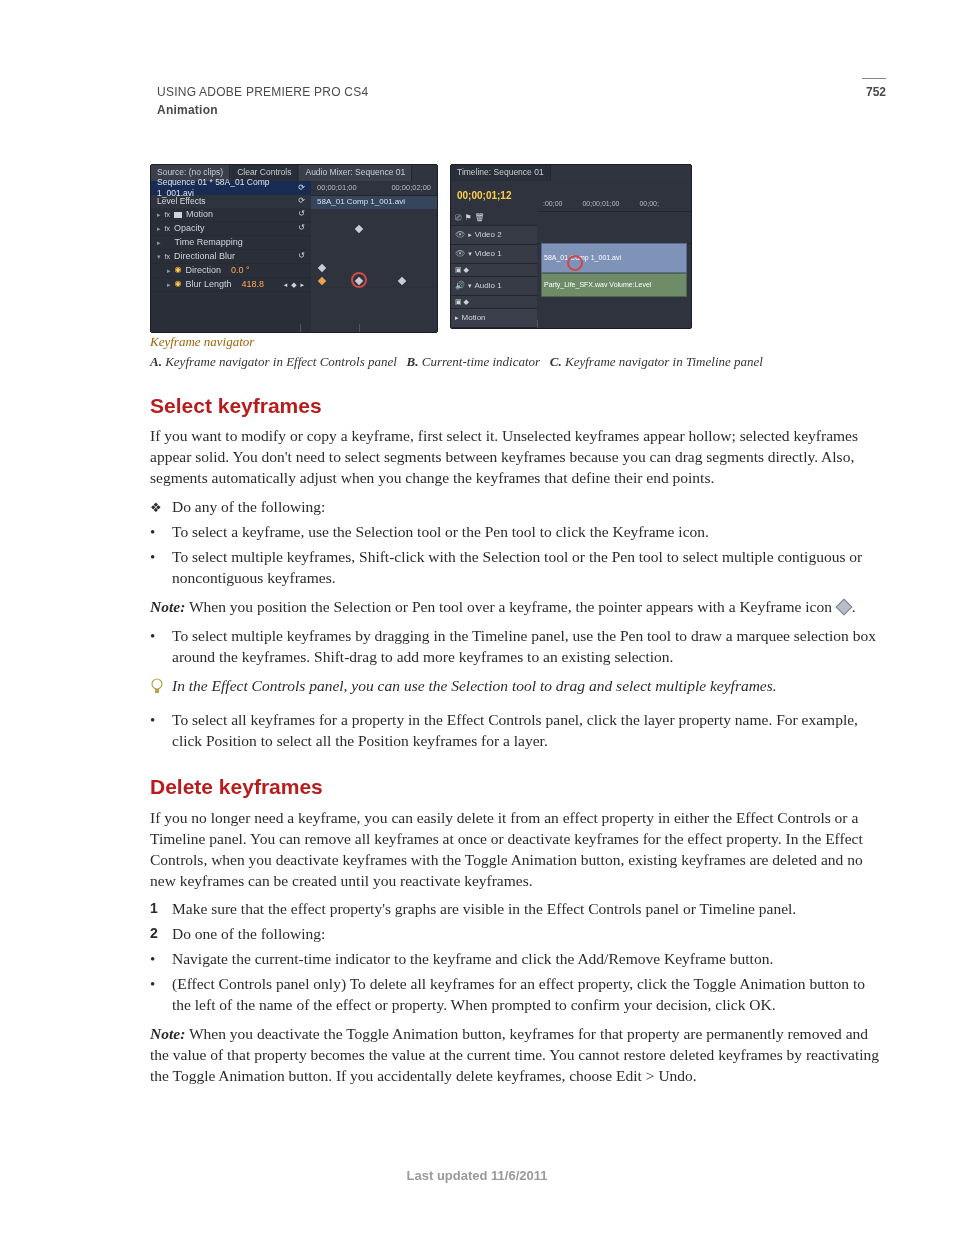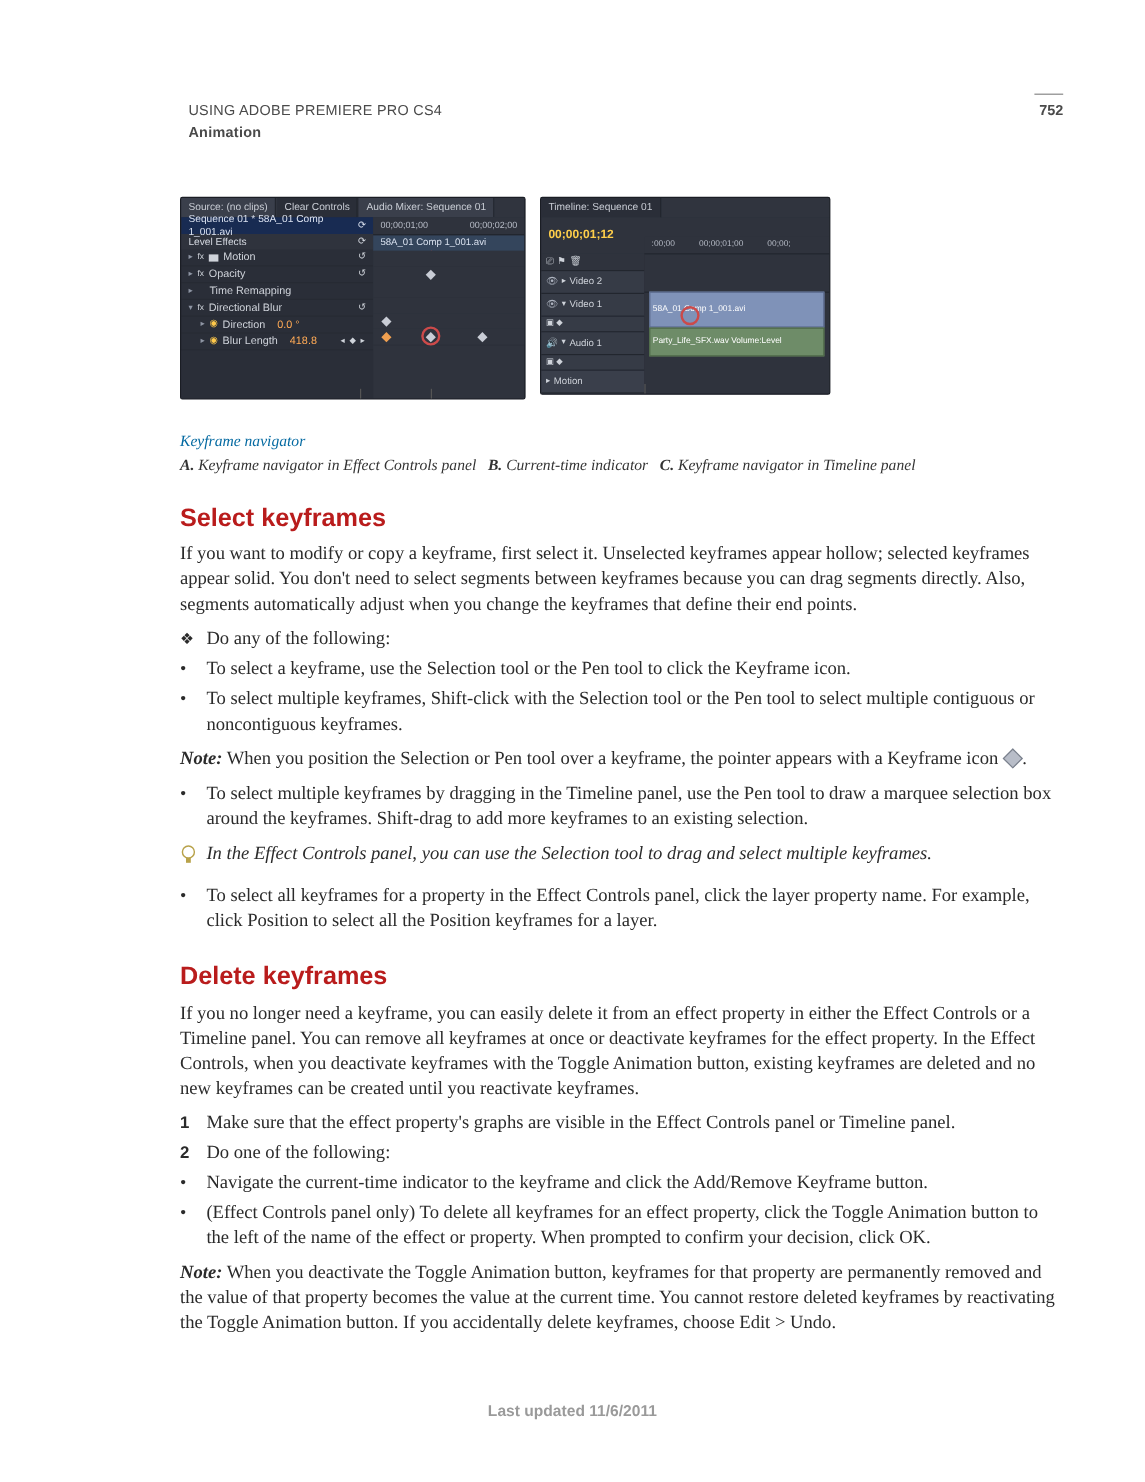--- a/index.html
+++ b/index.html
@@ -176,22 +176,21 @@
   }
   .clip.audio { background:#6e8c68; border-color:#4f6a49; top:36px; }
   .tl-kf-circle {
     position:absolute; width:12px; height:12px; border:2px solid #cc4a4a;
     border-radius:50%; top:20px;
   }
   
   .fig-caption {
     font-style: italic;
     font-size: 13px;
-    color: #0369a1;
-    margin-top: 26px;
+    color: #a16207;
   }
   .fig-legend {
     font-size: 13px;
     color: #333;
     margin-top: 2px;
   }
   .fig-legend .letter { font-weight:700; font-style: italic; }
   .fig-legend .desc { font-style: italic; }
   h2.section {
     font-family: "Myriad Pro", "Segoe UI", Arial, sans-serif;

